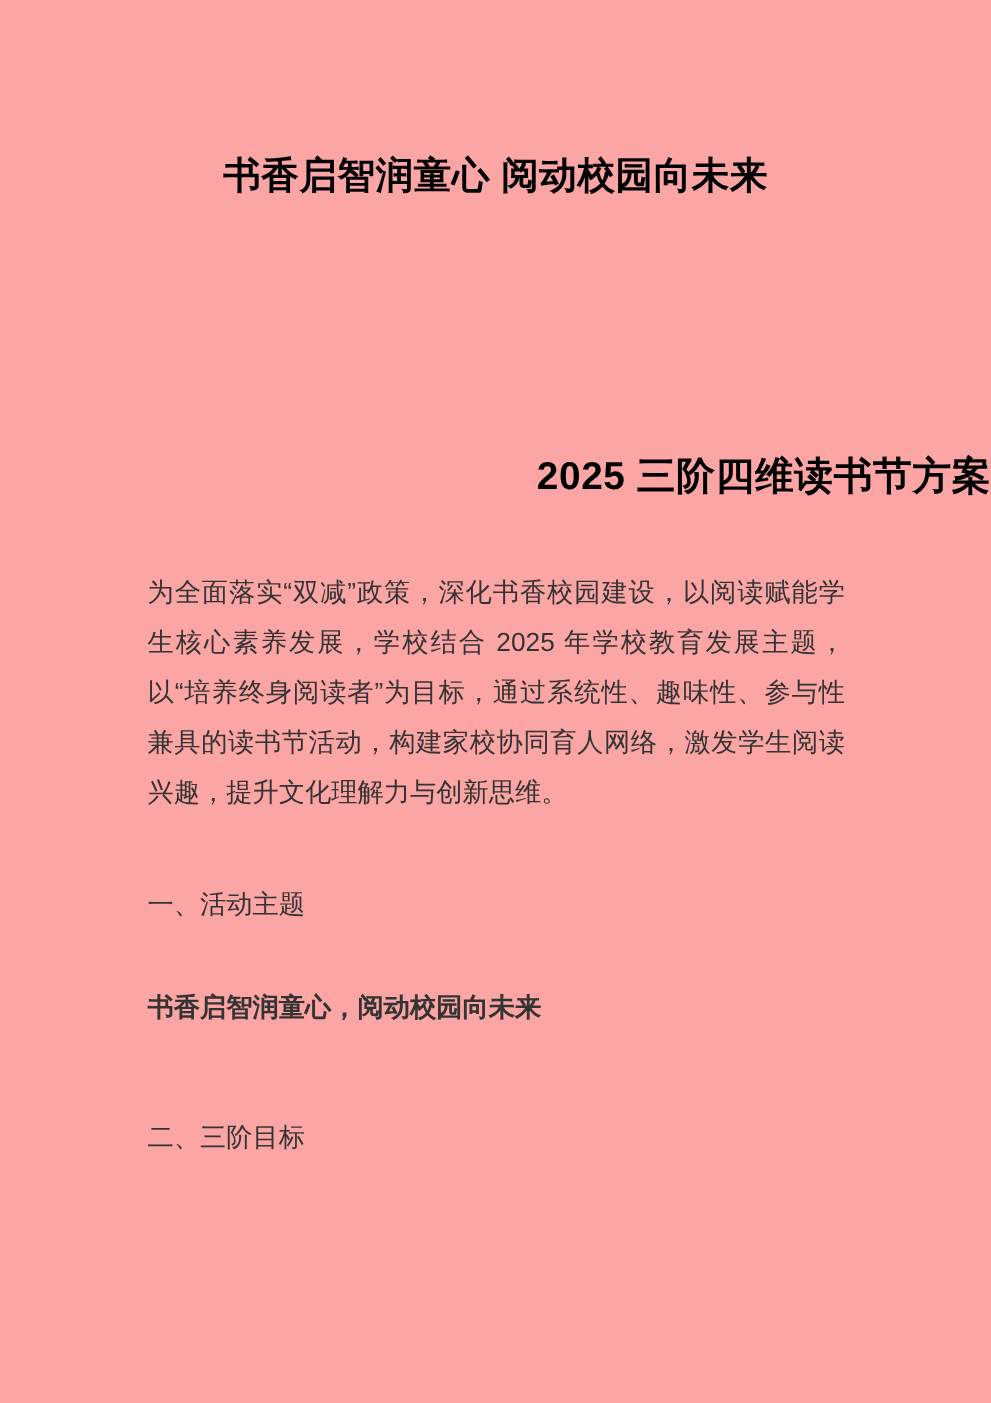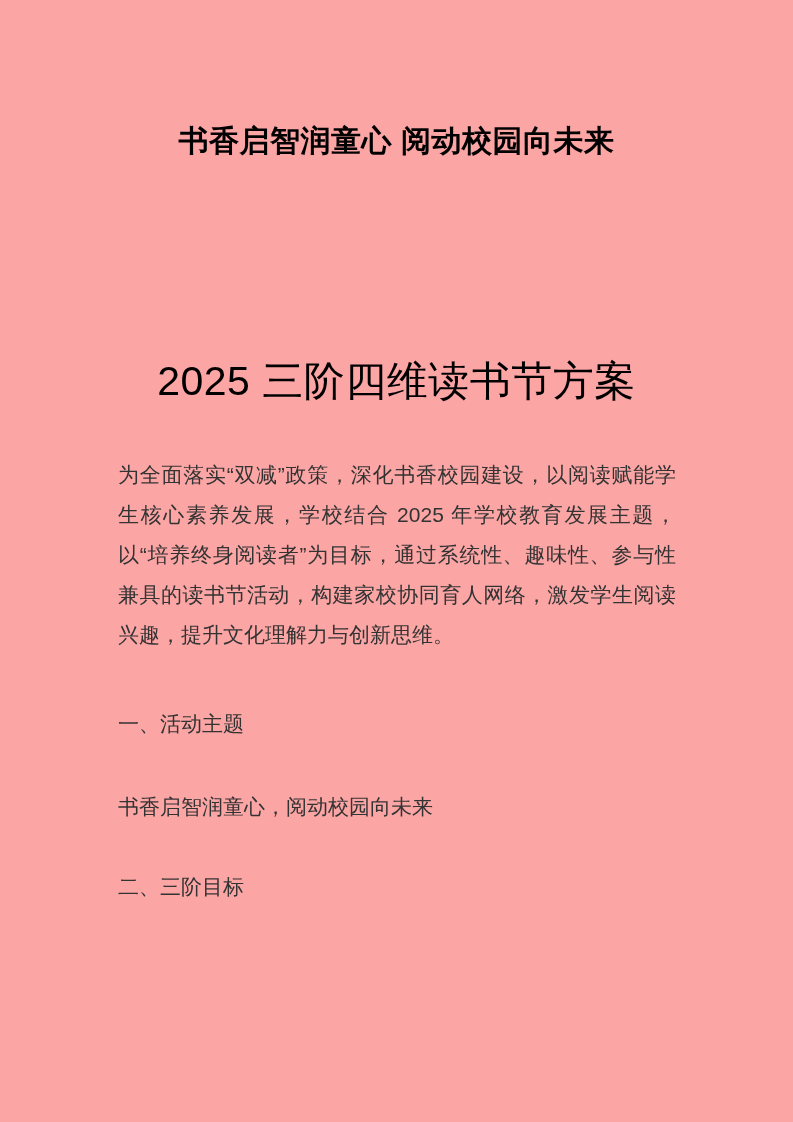--- a/index.html
+++ b/index.html
@@ -20,43 +20,43 @@
   .title-1 {
     text-align: center;
     font-size: 30px;
     line-height: 40px;
     font-weight: bold;
     color: #000000;
     letter-spacing: 0.5px;
   }
   .title-2 {
     margin-top: 198px;
-    text-align: center;
-    font-size: 41px;
+    text-align: right;
+    font-size: 31px;
     line-height: 44px;
-    font-weight: normal;
+    font-weight: bold;
     color: #000000;
     letter-spacing: 0.5px;
   }
   .body-block {
     width: 558px;
     margin-left: 118px;
     font-size: 21px;
     line-height: 40px;
     color: #333333;
     font-weight: normal;
   }
   .intro {
     margin-top: 52px;
     text-align: justify;
     text-justify: inter-ideograph;
   }
   .sec1-heading { margin-top: 49px; }
-  .sec1-theme   { margin-top: 43px; }
-  .sec2-heading { margin-top: 40px; }
+  .sec1-theme   { margin-top: 43px; font-weight: bold; }
+  .sec2-heading { margin-top: 64px; }
 </style>
 </head>
 <body>
 
 <div class="page">
 
   <h1 class="title-1">书香启智润童心 阅动校园向未来</h1>
 
   <h2 class="title-2">2025 三阶四维读书节方案</h2>
 

